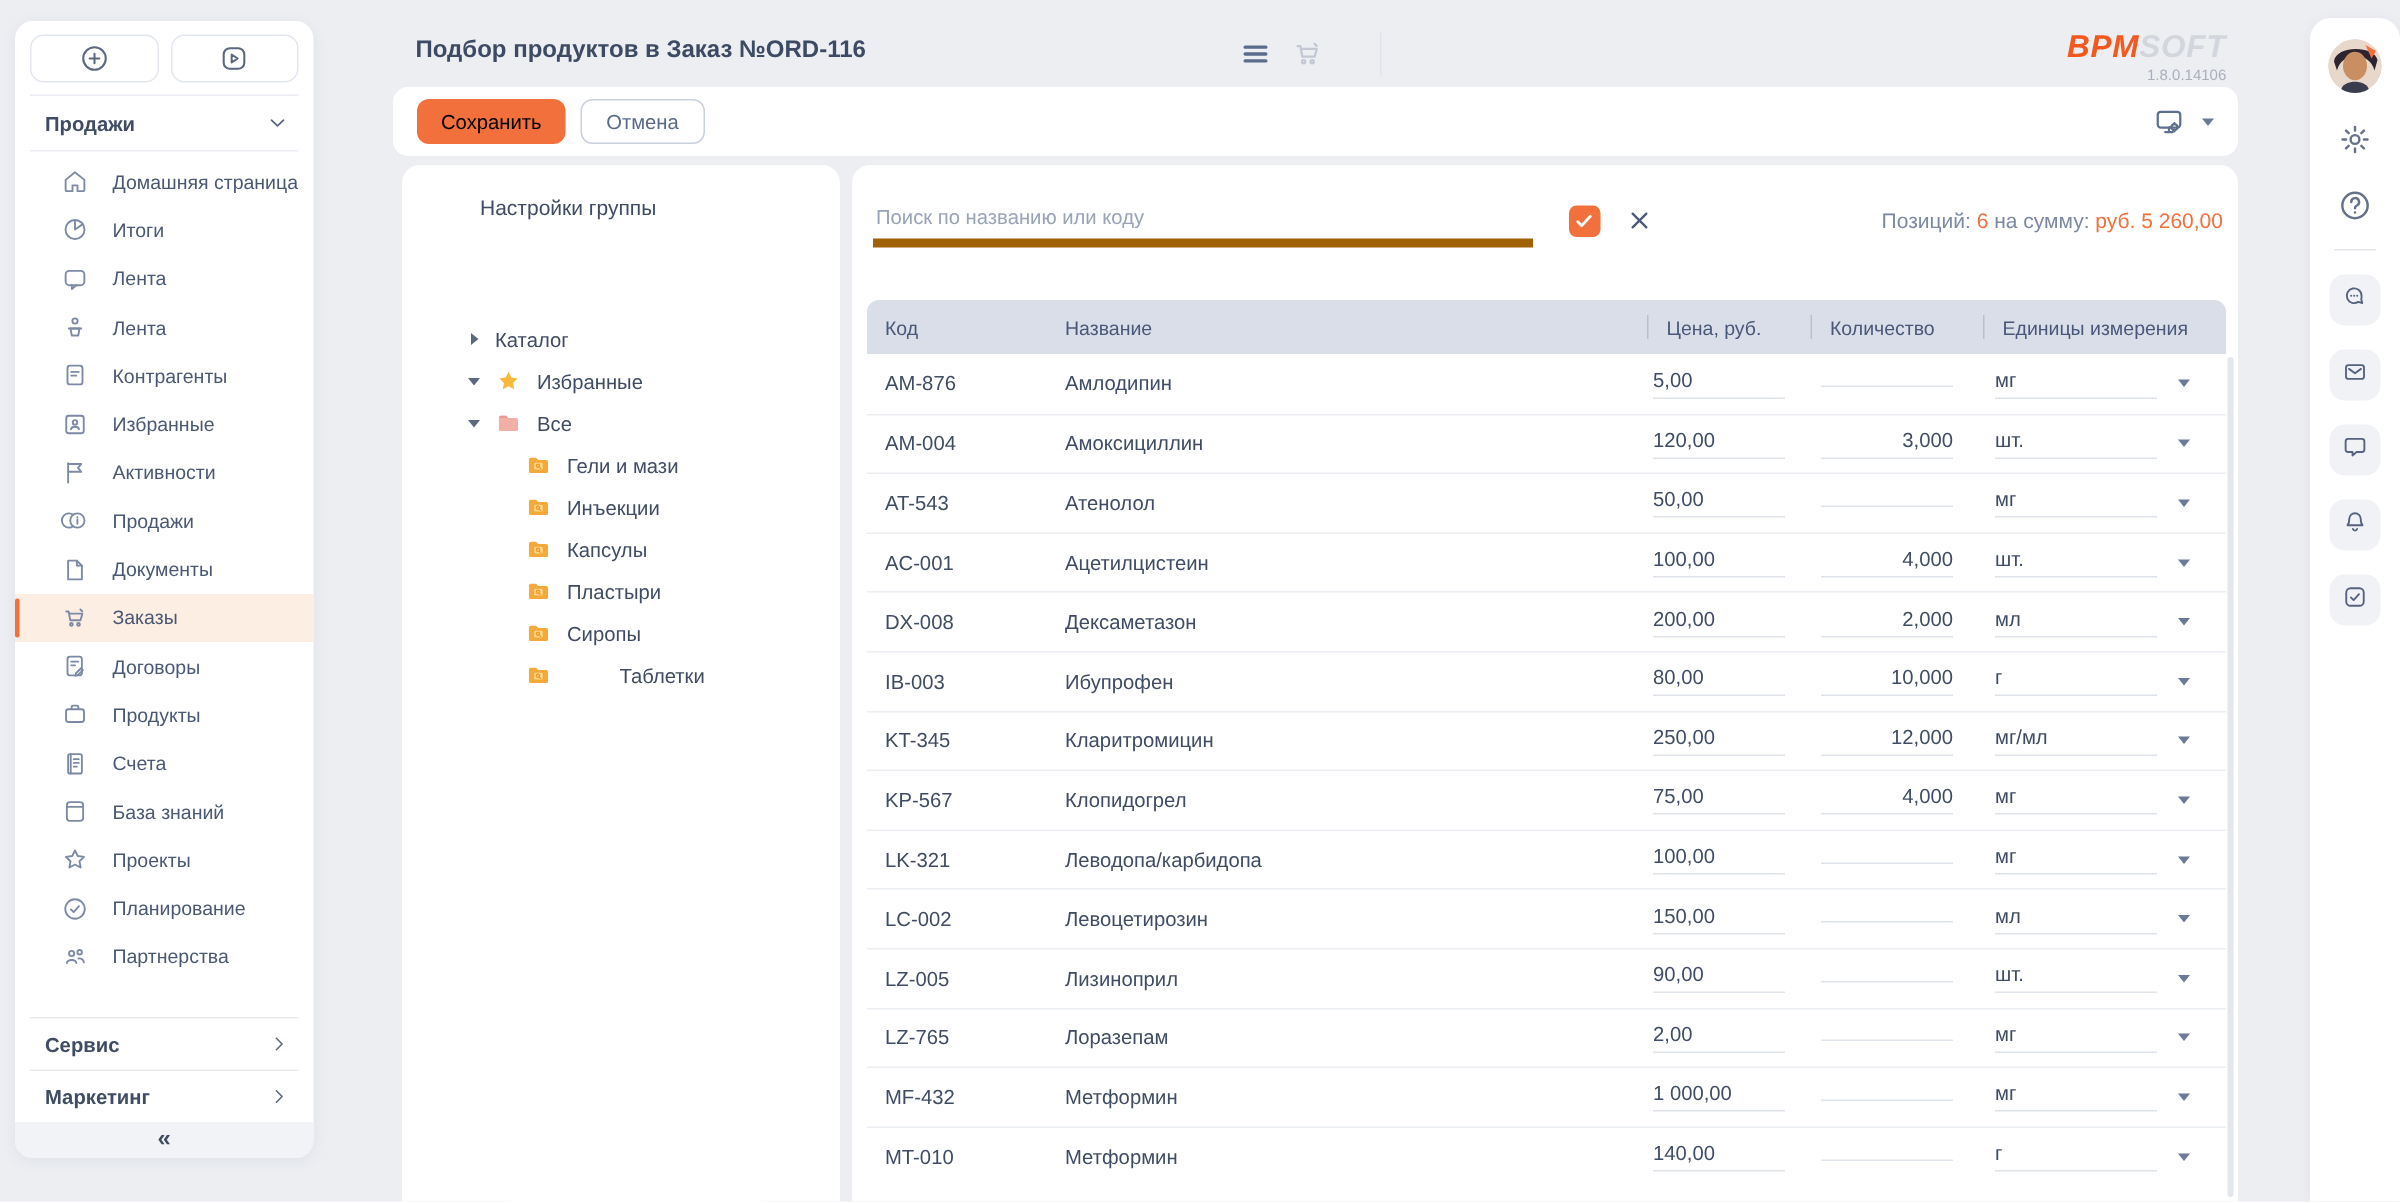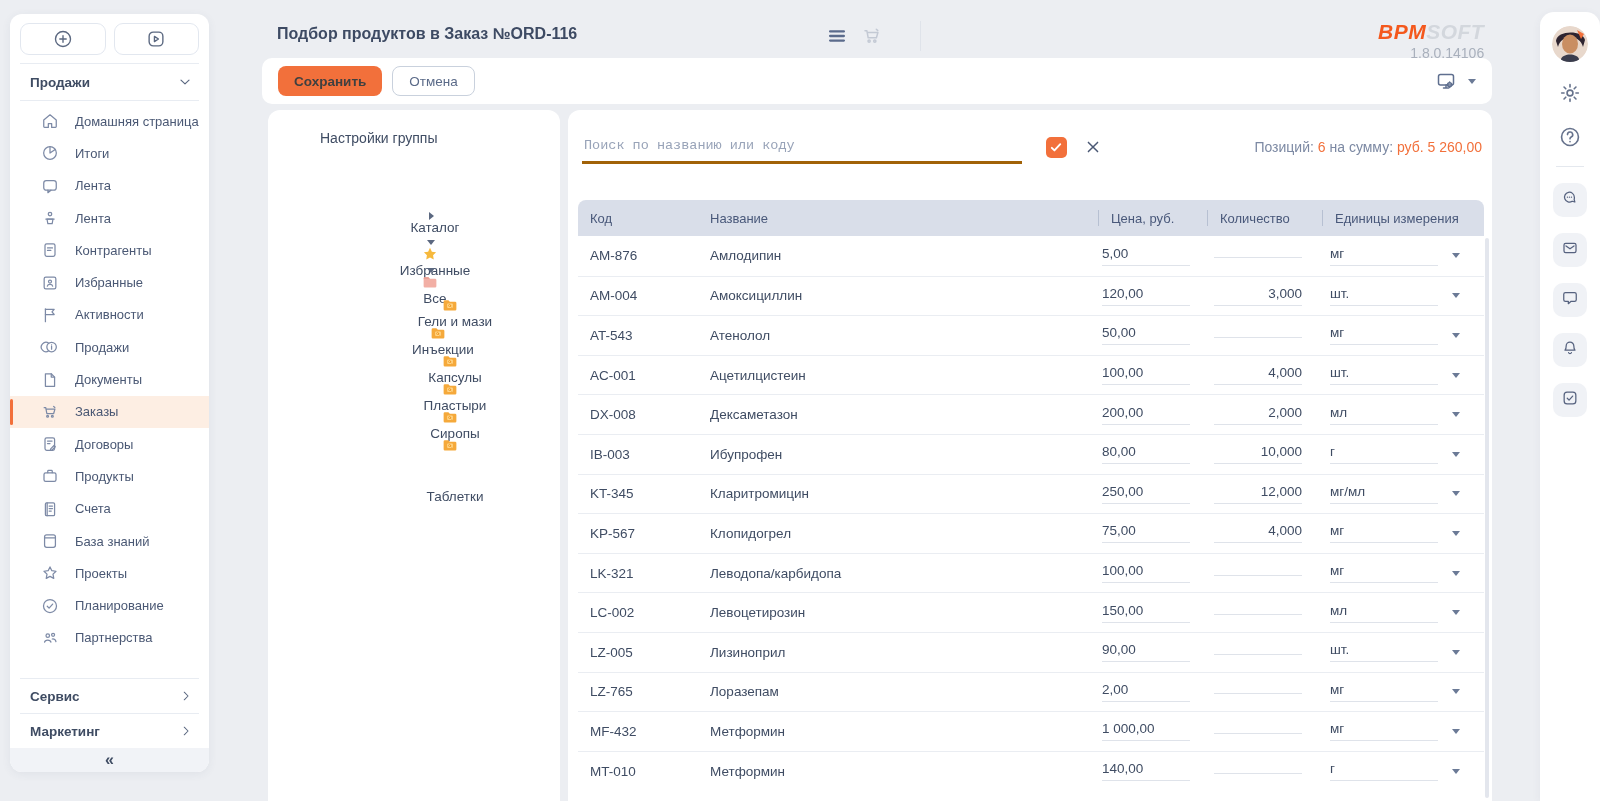--- a/index.html
+++ b/index.html
@@ -27,45 +27,45 @@
     font-size:16px;color:#3f4c63;font-weight:700;flex:none;cursor:pointer;}
 
   
   .main-title{position:absolute;left:277px;top:25px;font-size:16px;font-weight:700;color:#3d4a63;}
   .title-icons{position:absolute;left:826px;top:20px;display:flex;align-items:center;gap:12px;height:32px;}
   .v-div{width:1px;height:30px;background:#dfe3ea;margin-left:24px;}
   .brand{position:absolute;left:1378px;top:22px;text-align:right;}
   .brand-text{font-size:21px;font-weight:800;font-style:italic;letter-spacing:.5px;line-height:20px;}
   .brand-bpm{color:#f4581d;}
   .brand-soft{color:#d3d7dd;}
-  .brand-ver{font-size:14px;color:#a9b0bc;margin-top:2px;}
+  .brand-ver{font-size:10px;color:#a9b0bc;margin-top:2px;}
 
   
   .toolbar{position:absolute;left:262px;top:58px;width:1230px;height:46px;background:#fff;border-radius:10px;
     display:flex;align-items:center;padding:0 16px;box-sizing:border-box;}
   .btn{height:30px;padding:0 16px;font-size:13.5px;border-radius:8px;cursor:pointer;font-family:inherit;}
-  .btn-save{background:#f2703b;color:#404040;border:none;font-weight:700;}
+  .btn-save{background:#f2703b;color:#000000;border:none;font-weight:400;}
   .btn-cancel{background:#fff;color:#5a6a88;border:1px solid #c9d1dd;margin-left:10px;}
   .toolbar-right{margin-left:auto;display:flex;align-items:center;gap:8px;cursor:pointer;}
 
   
   .groups-card{position:absolute;left:268px;top:110px;width:292px;height:720px;background:#fff;border-radius:12px;}
   .groups-title{position:absolute;left:52px;top:20px;font-size:14px;color:#3f4c63;}
   .tree{position:absolute;left:0;right:0;top:102px;}
-  .tree-row{display:flex;align-items:center;height:28px;font-size:13.5px;color:#3f4c63;cursor:pointer;flex-direction:column;}
+  .tree-row{display:flex;align-items:center;height:28px;font-size:13.5px;color:#3f4c63;cursor:pointer;}
   .tree-caret{width:12px;margin-right:8px;display:flex;justify-content:center;flex:none;}
   .tree-icon{width:18px;height:18px;margin-right:10px;display:flex;align-items:center;justify-content:center;flex:none;}
   .caret-down{width:0;height:0;border-left:4.5px solid transparent;border-right:4.5px solid transparent;border-top:5.5px solid #5b6880;}
   .caret-right{width:0;height:0;border-top:4.5px solid transparent;border-bottom:4.5px solid transparent;border-left:5.5px solid #5b6880;}
 
   
   .products-card{position:absolute;left:568px;top:110px;width:924px;height:720px;background:#fff;border-radius:12px;}
   .search-row{position:absolute;left:14px;right:10px;top:22px;height:30px;display:flex;align-items:center;}
-  .search-input{width:436px;border:none;border-bottom:3px solid #a16207;height:28px;font-size:13.5px;color:#0f766e;
-    outline:none;background:transparent;font-family:Liberation Mono, monospace;}
+  .search-input{width:436px;border:none;border-bottom:6px solid #a16207;height:28px;font-size:13.5px;color:#0f766e;
+    outline:none;background:transparent;font-family:Liberation Sans, sans-serif;}
   .search-input::placeholder{color:#98a3b8;}
   .checkbox{width:21px;height:21px;background:#f2703b;border-radius:5px;margin-left:24px;display:flex;
     align-items:center;justify-content:center;flex:none;cursor:pointer;}
   .close-x{margin-left:16px;display:flex;cursor:pointer;}
   .summary{margin-left:auto;font-size:14px;color:#7c89a3;white-space:nowrap;}
   .summary .orange{color:#f2703b;}
 
   .table{position:absolute;left:10px;right:8px;top:90px;}
   .t-head{display:flex;align-items:center;height:36px;background:#d9dee9;border-radius:8px 8px 0 0;
     font-size:13px;color:#49587a;}
@@ -391,21 +391,21 @@
           <span class="tree-icon">
             <svg viewBox="0 0 24 24" width="18" height="18" fill="none" stroke="#7d8aa6" stroke-width="1.5" stroke-linecap="round" stroke-linejoin="round">
               <path d="M3.5 7.2a1.7 1.7 0 0 1 1.7-1.7h4.6l2 2.1h7a1.7 1.7 0 0 1 1.7 1.7v8.2a1.7 1.7 0 0 1-1.7 1.7H5.2a1.7 1.7 0 0 1-1.7-1.7z" fill="#f5a93b" stroke="none"></path>
               <rect x="8.2" y="10" width="7.6" height="6" rx="1.2" fill="#ffd587" stroke="none"></rect>
               <circle cx="11.5" cy="12.7" r="1.4" fill="none" stroke="#f09b25" stroke-width="1.2"></circle>
               <path d="M12.6 13.8l1.2 1.2" stroke="#f09b25" stroke-width="1.2"></path>
             </svg>
           </span>
           <span>Гели и мази</span>
         </div>
-        <div class="tree-row" style="padding-left: 58px;">
+        <div class="tree-row" style="padding-left: 82px;">
           <span class="tree-icon">
             <svg viewBox="0 0 24 24" width="18" height="18" fill="none" stroke="#7d8aa6" stroke-width="1.5" stroke-linecap="round" stroke-linejoin="round">
               <path d="M3.5 7.2a1.7 1.7 0 0 1 1.7-1.7h4.6l2 2.1h7a1.7 1.7 0 0 1 1.7 1.7v8.2a1.7 1.7 0 0 1-1.7 1.7H5.2a1.7 1.7 0 0 1-1.7-1.7z" fill="#f5a93b" stroke="none"></path>
               <rect x="8.2" y="10" width="7.6" height="6" rx="1.2" fill="#ffd587" stroke="none"></rect>
               <circle cx="11.5" cy="12.7" r="1.4" fill="none" stroke="#f09b25" stroke-width="1.2"></circle>
               <path d="M12.6 13.8l1.2 1.2" stroke="#f09b25" stroke-width="1.2"></path>
             </svg>
           </span>
           <span>Инъекции</span>
         </div>

